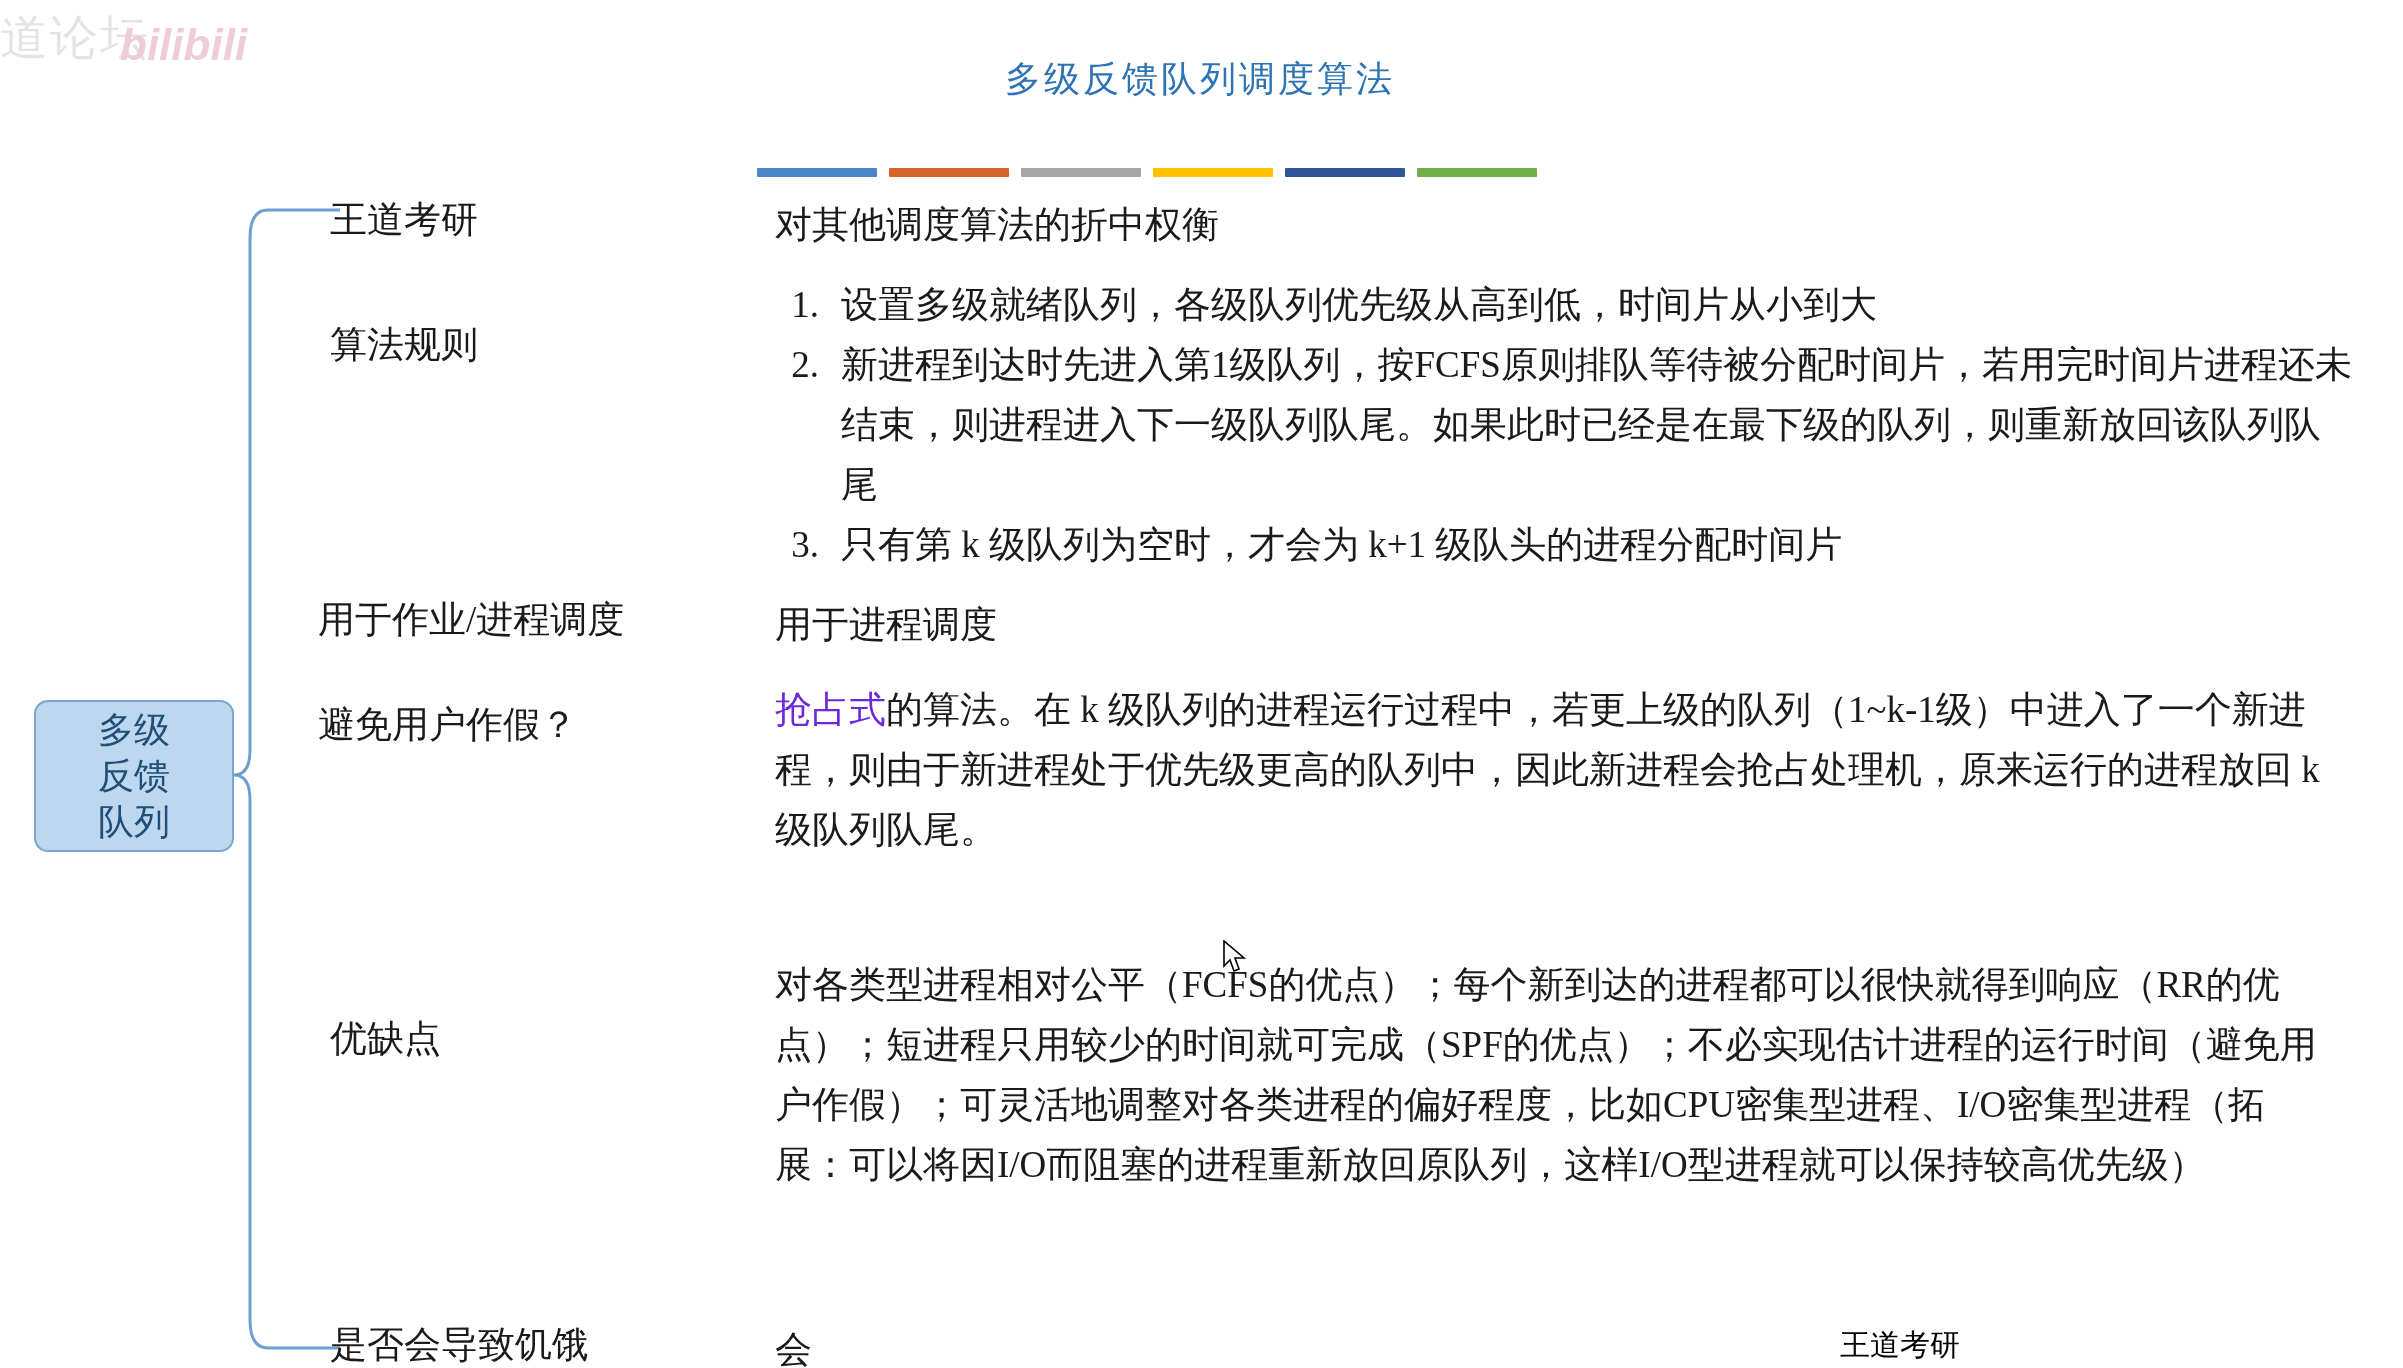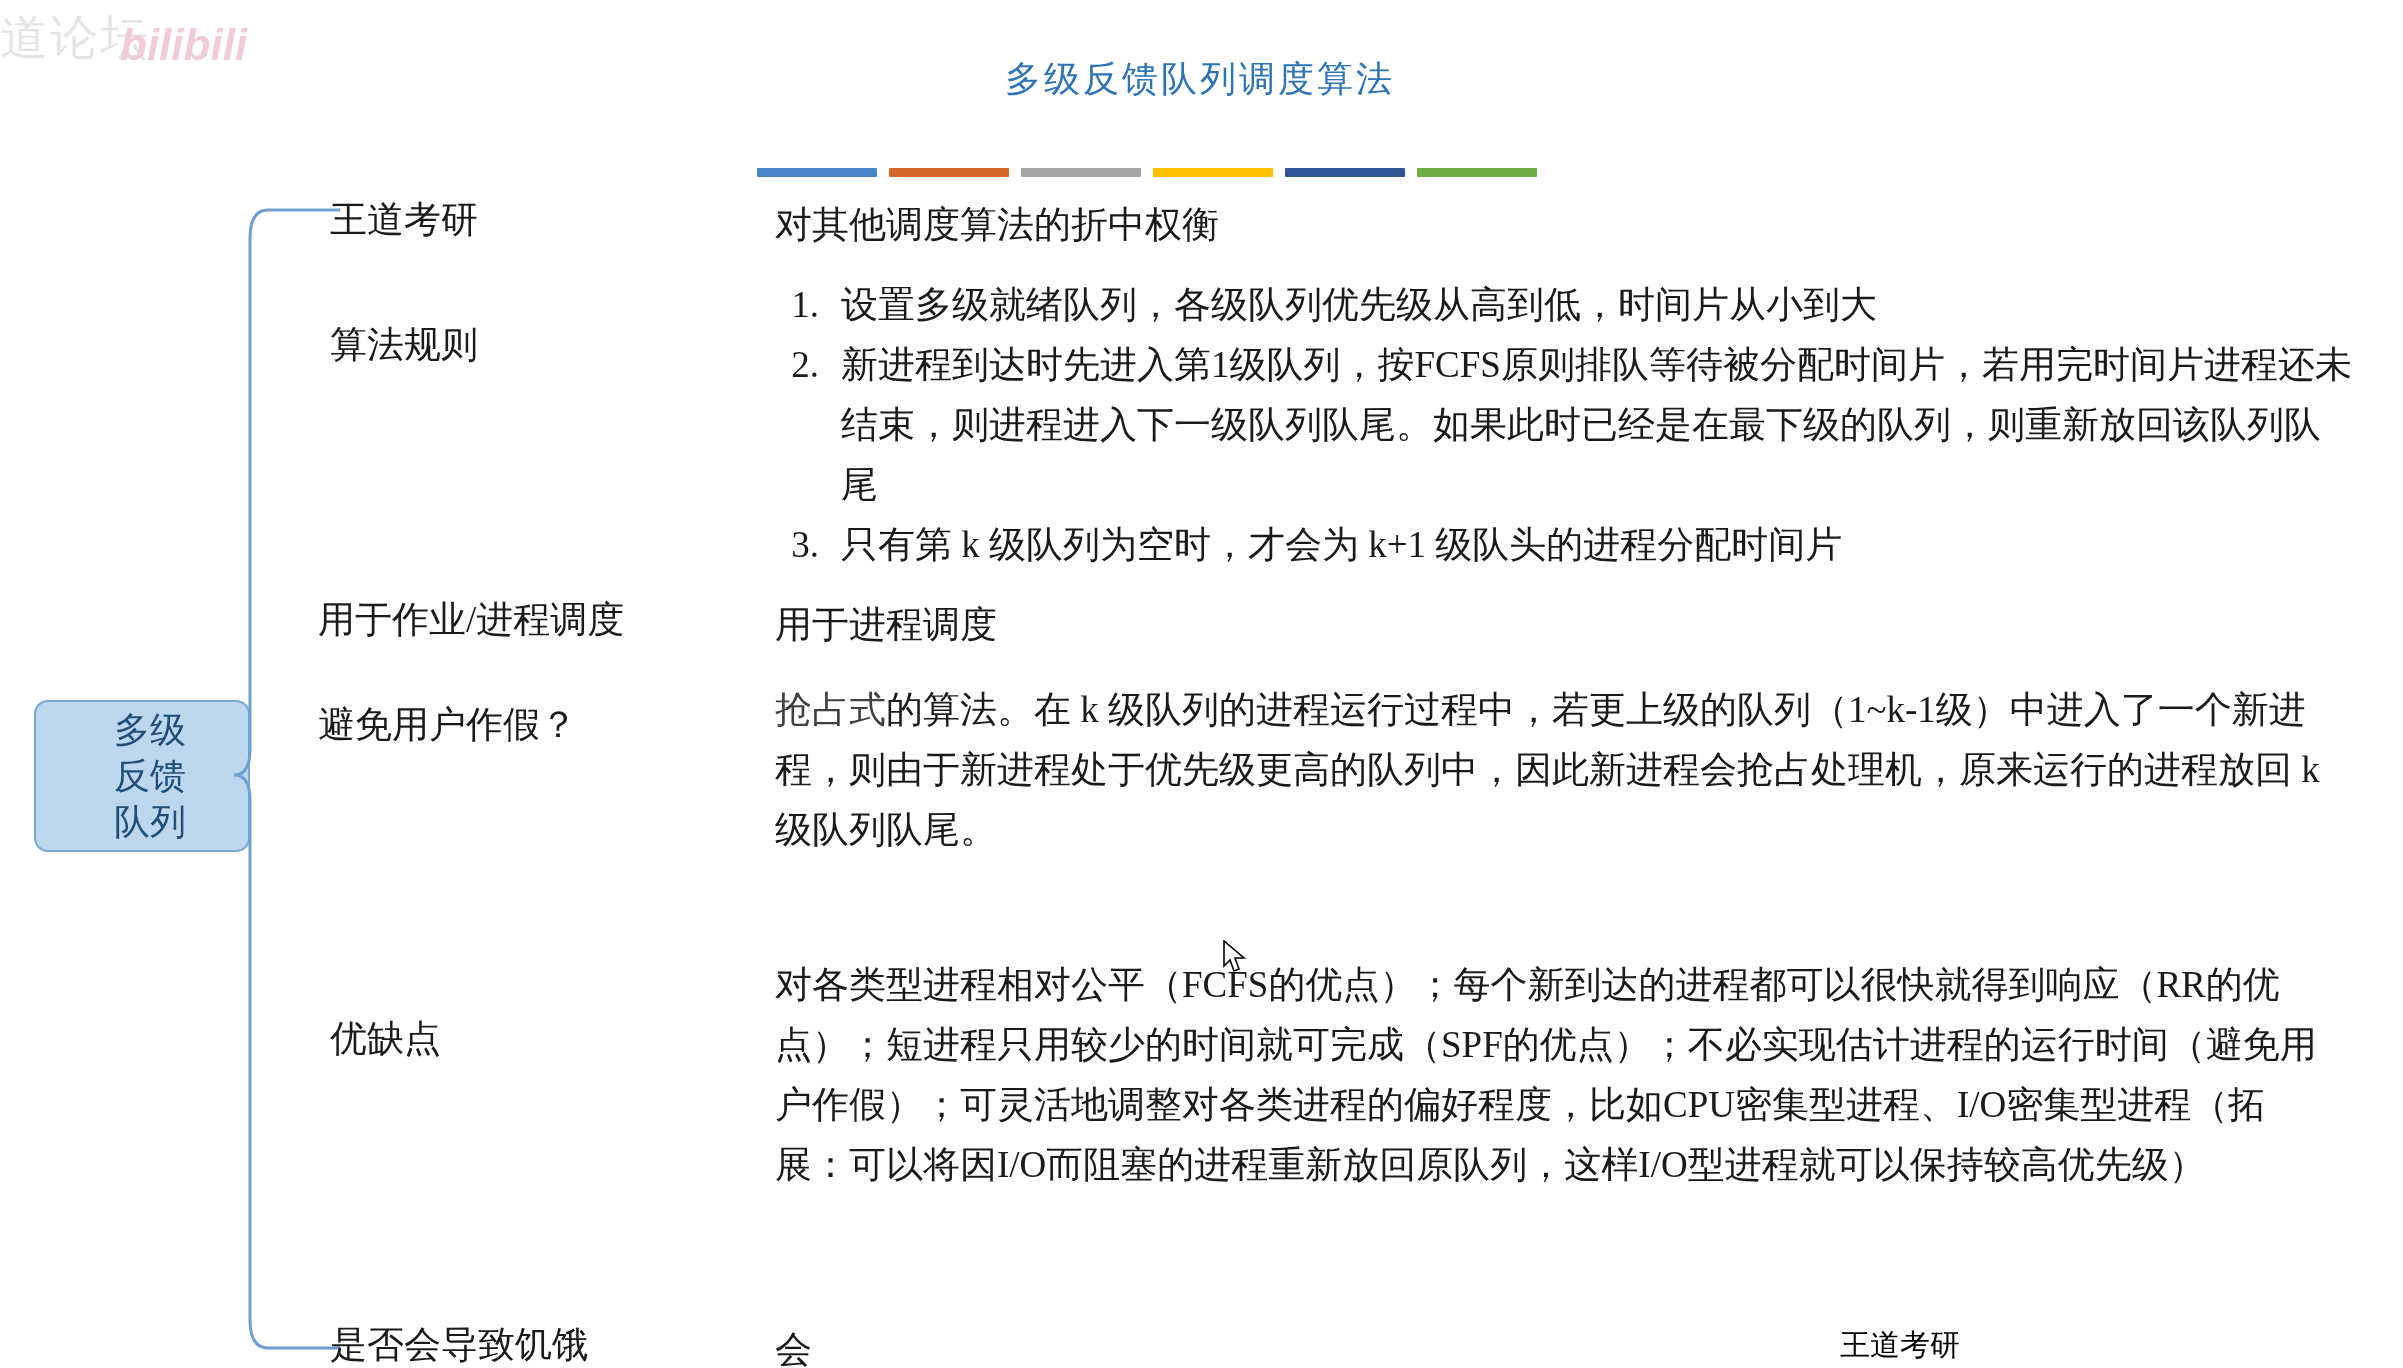--- a/index.html
+++ b/index.html
@@ -81,21 +81,20 @@
     top: 700px;
     width: 196px;
     height: 148px;
     background: #bdd7ee;
     border: 2px solid #7ba7cf;
     border-radius: 14px;
     display: flex;
     align-items: center;
     justify-content: center;
     text-align: center;
-    padding-left: 16px;
   }
   #root-node .root-text {
     font-size: 36px;
     line-height: 46px;
     color: #1f4e79;
     font-family: "Liberation Serif", serif;
   }
 
   
   #brace {
@@ -135,21 +134,21 @@
     display: flex;
     gap: 22px;
     align-items: flex-start;
   }
   .num-item .num {
     width: 44px;
     flex: none;
     text-align: right;
   }
   .num-item .txt { flex: 1 1 auto; }
-  .hl-red { color: #404040; }
+  .hl-red { color: #6d28d9; }
 
   
   #cursor {
     position: absolute;
     left: 1222px;
     top: 940px;
     width: 26px;
     height: 34px;
   }
 

